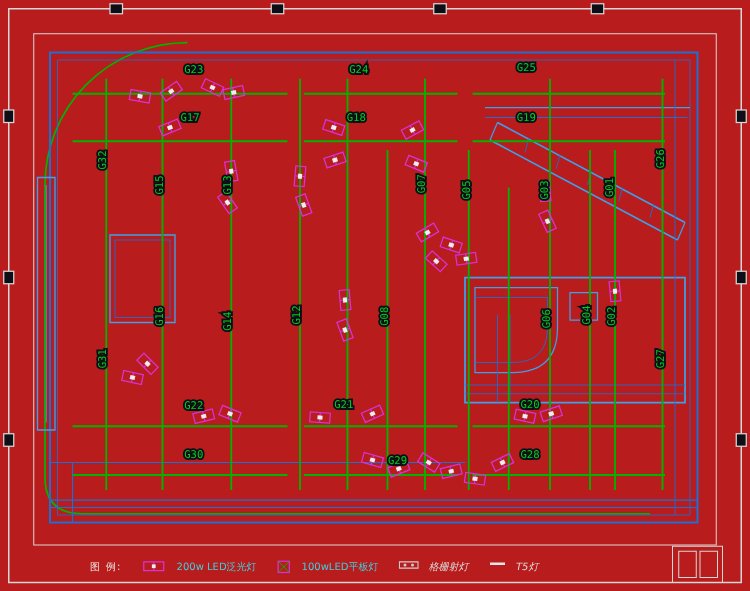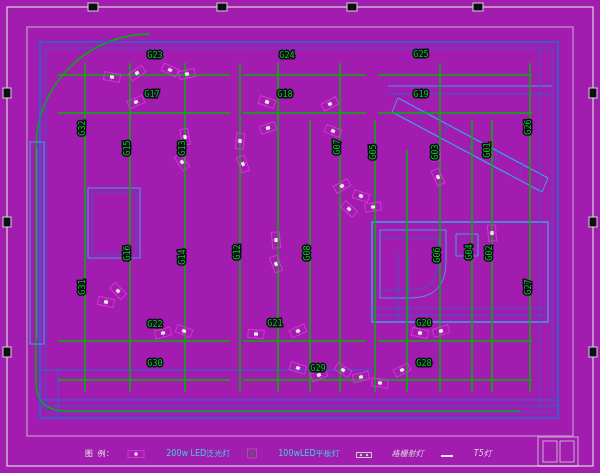--- a/index.html
+++ b/index.html
@@ -1,25 +1,25 @@
 <!DOCTYPE html>
 <html><head>
 <meta charset="utf-8">
 <style>
   html,body{margin:0;padding:0;background:#0b0b12;}
-  .screen{position:relative;width:600px;height:473px;background:#a21caf;overflow:hidden;
+  .screen{position:relative;width:600px;height:473px;background:#b91c1c;overflow:hidden;
           font-family:"DejaVu Sans",sans-serif;}
   svg.plan{position:absolute;left:0;top:0;}
   .frame{fill:none;stroke:#d8d8d8;stroke-width:1.2;}
   .frame.thin{stroke-width:0.8;}
   .tick{fill:#0e0e16;stroke:#d8d8d8;stroke-width:1;}
-  .legend{position:absolute;left:85px;top:445px;height:16px;display:flex;align-items:center;
+  .legend{position:absolute;left:72px;top:445px;height:16px;display:flex;align-items:center;
           gap:16px;font-size:8px;white-space:nowrap;}
   .lg-title{color:#e8e8e8;letter-spacing:1px;}
-  .lg-item{display:flex;align-items:flex-end;gap:20px;}
+  .lg-item{display:flex;align-items:flex-start;gap:8px;}
   .c-cyan{color:#3ecfe0;}
   .c-white{color:#d9d9d9;font-style:italic;}
 </style>
 </head>
 <body>
 
 <div class="screen">
 
   <svg class="plan" width="600" height="473" viewBox="0 0 600 473">
 

